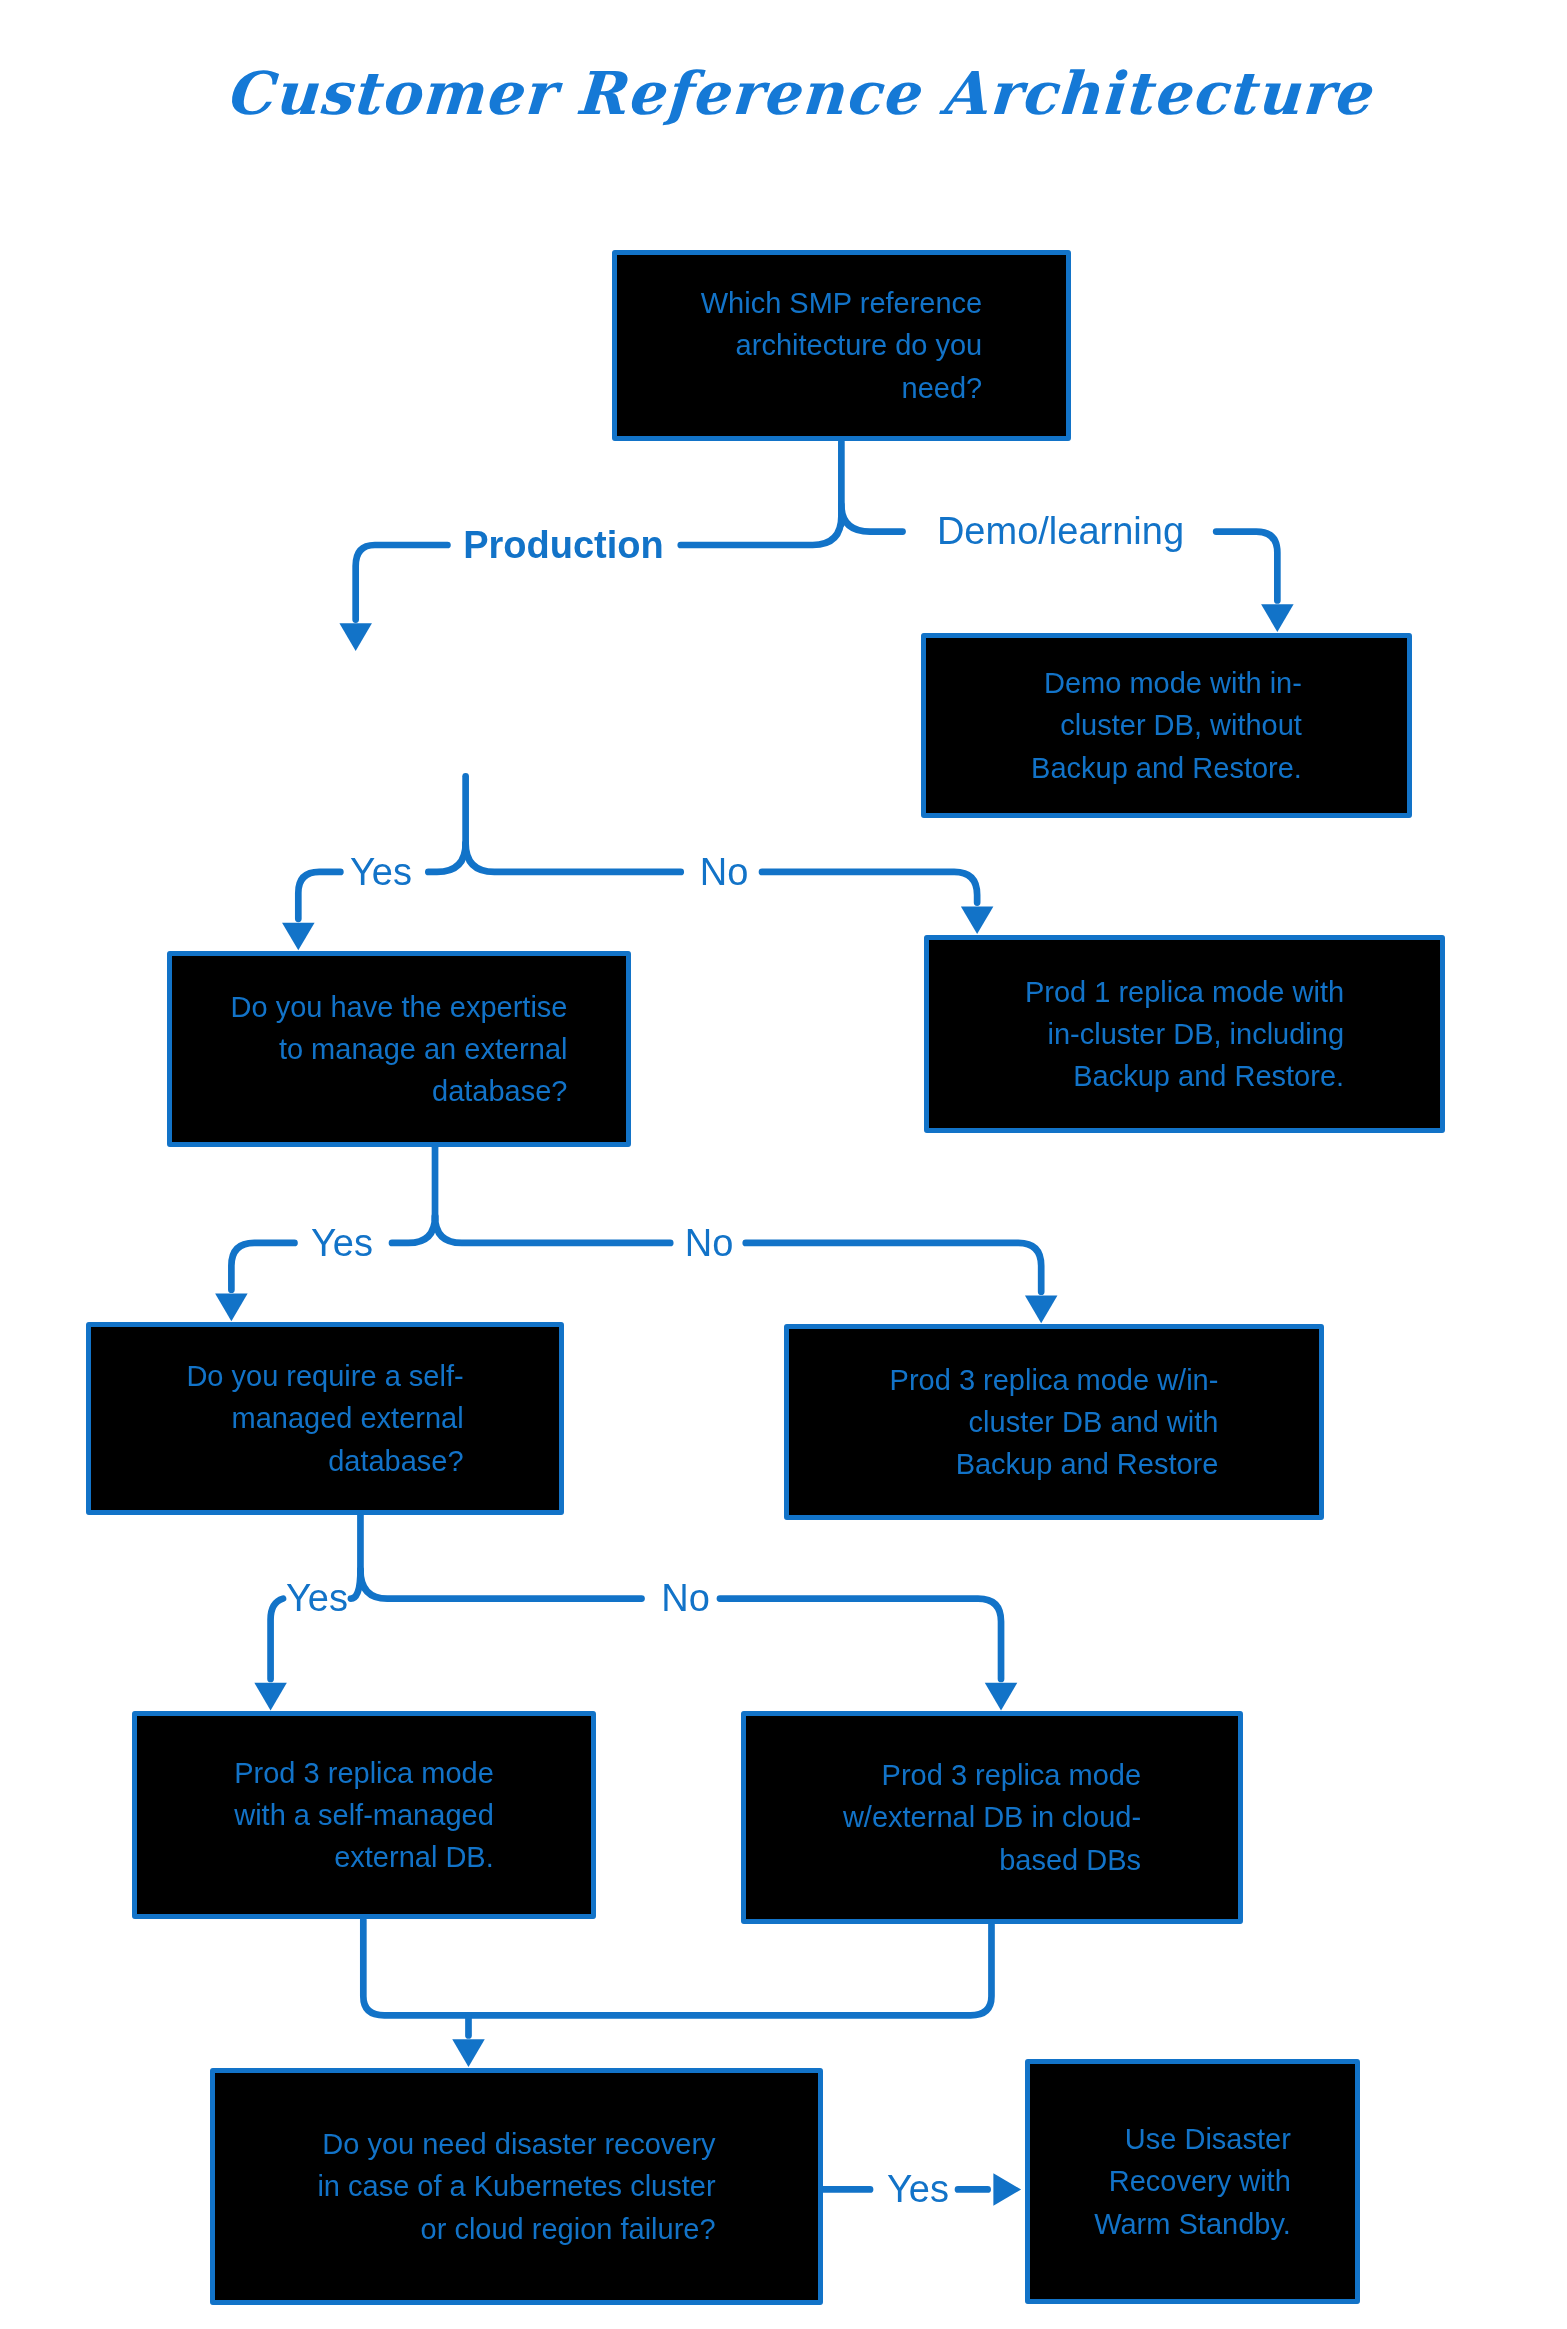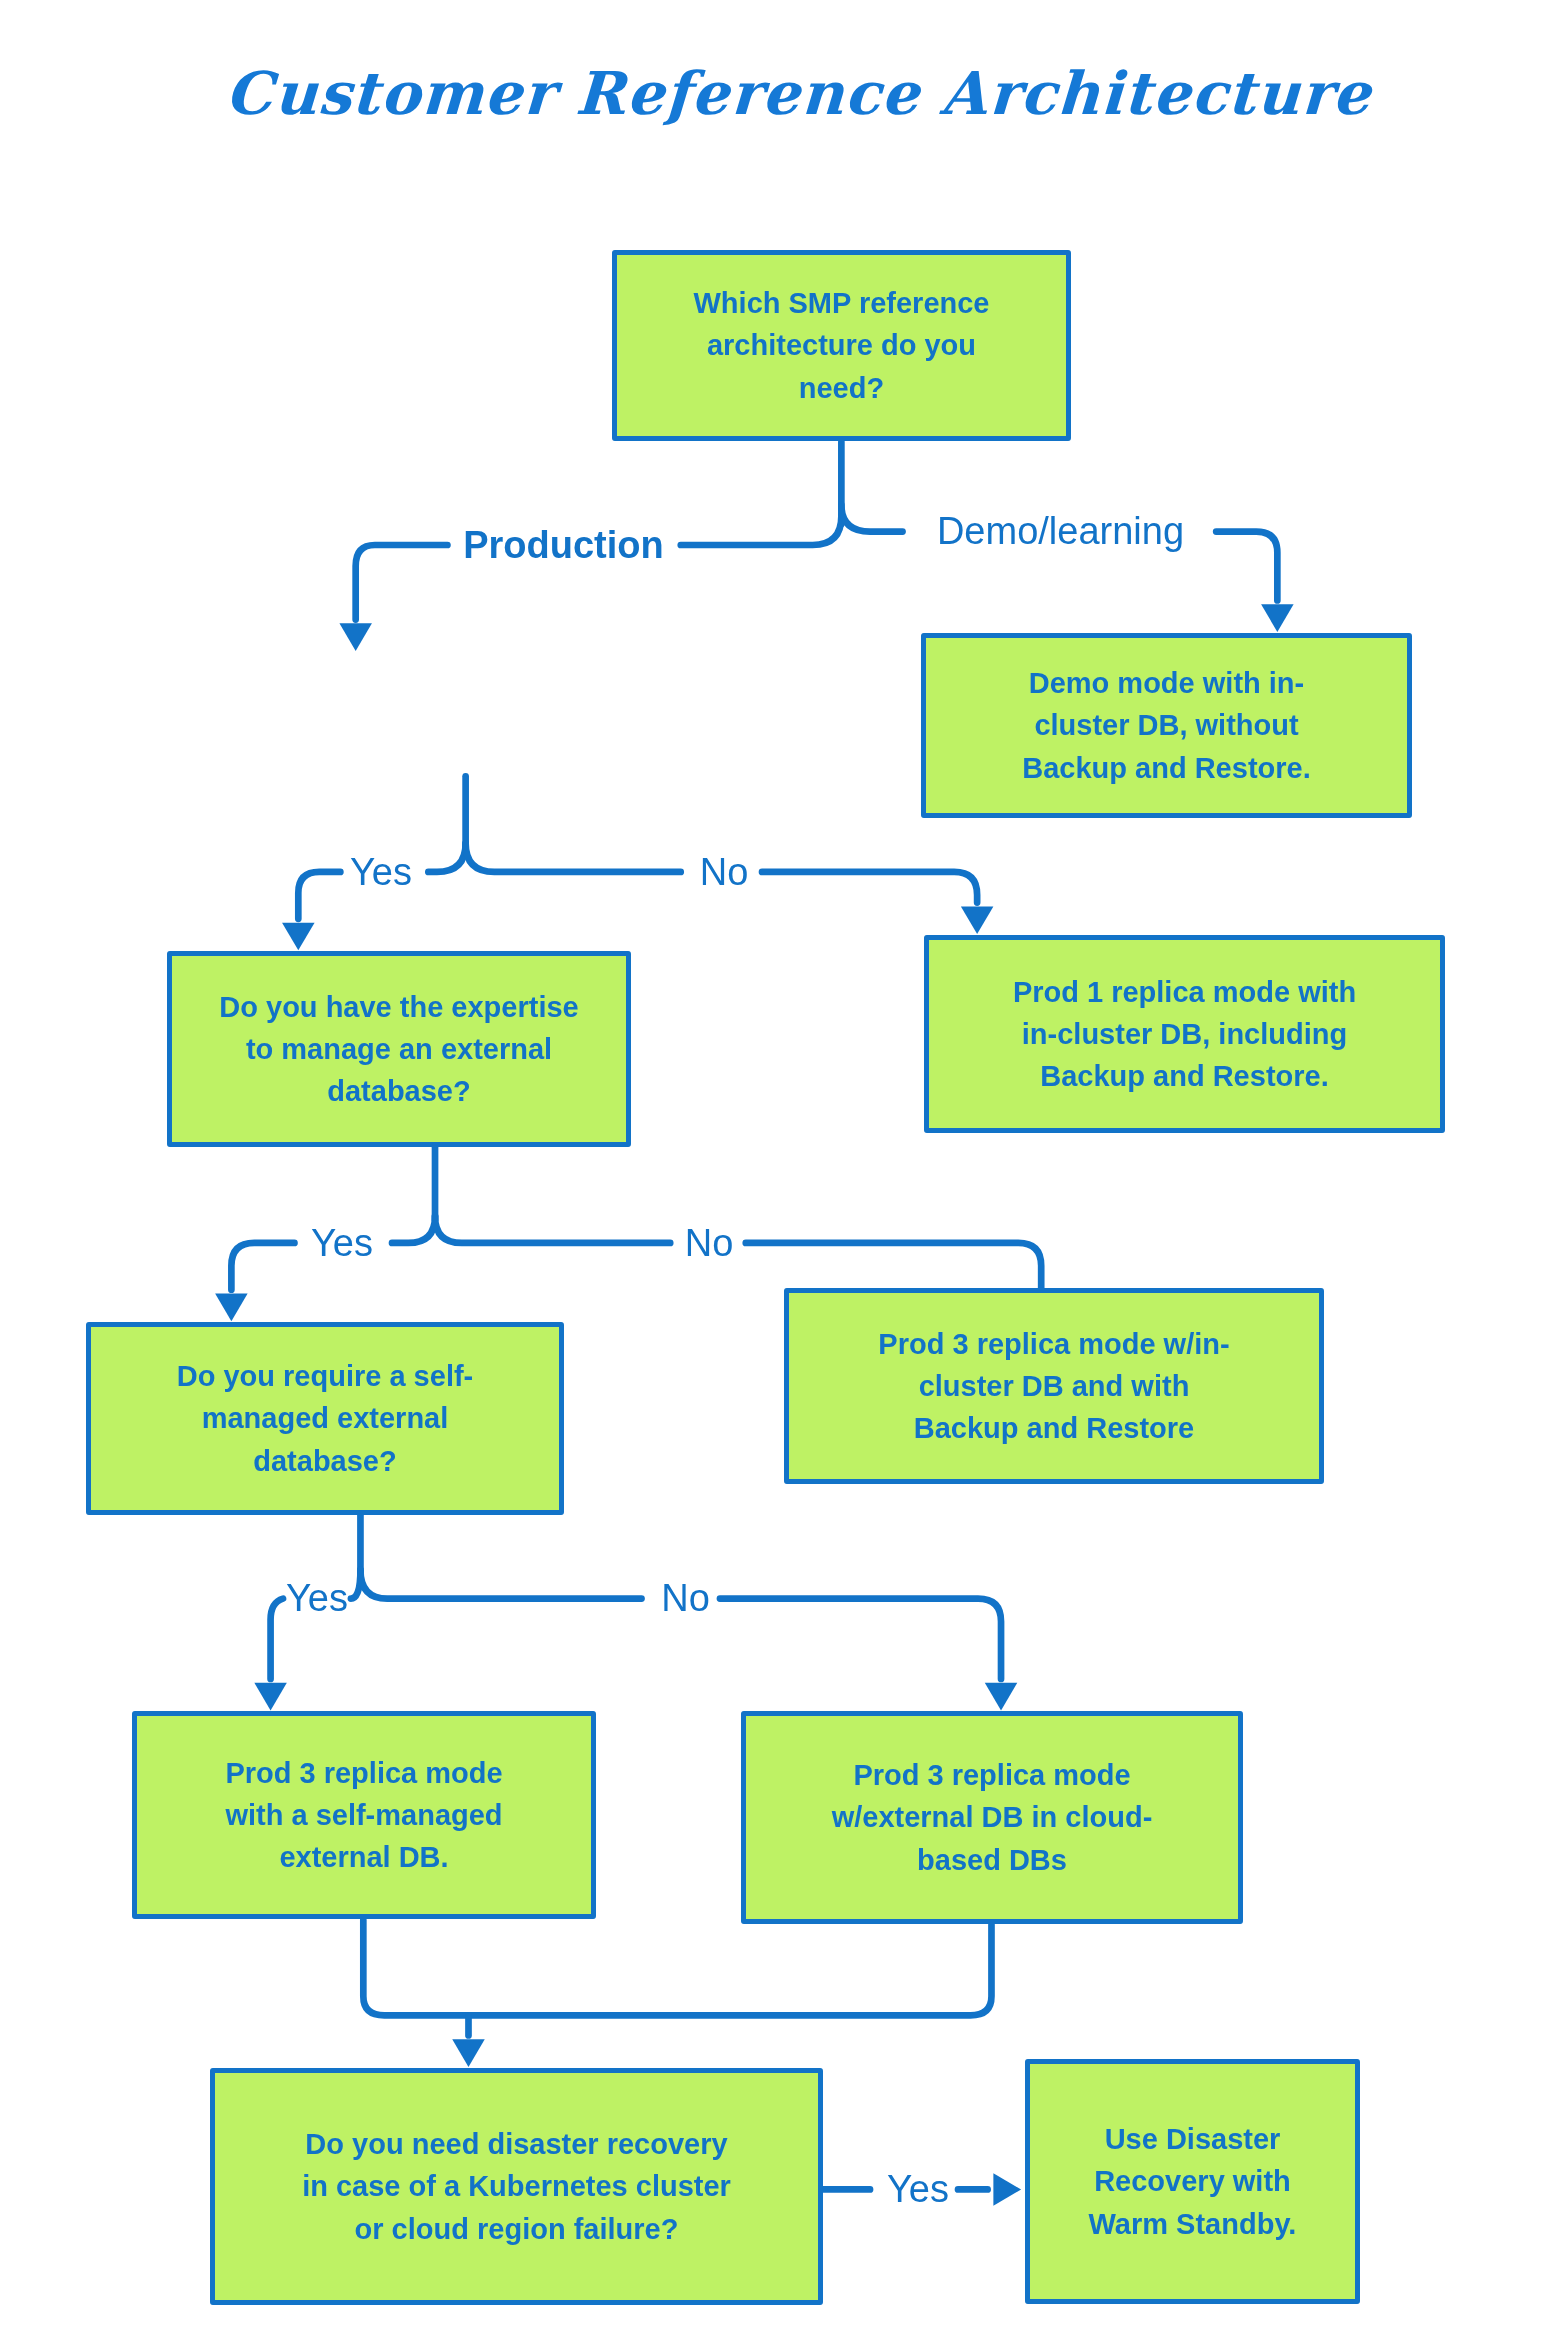--- a/index.html
+++ b/index.html
@@ -26,31 +26,31 @@
   }
   .edges{
     position:absolute;
     left:0; top:0;
     width:1568px;
     height:2330px;
   }
   .node{
     position:absolute;
     box-sizing:border-box;
-    background:#bef264;
+    background:#000000;
     border:5.7px solid #1273C8;
     border-radius:2.9px;
     color:#1273C8;
-    font-weight:700;
+    font-weight:400;
     font-size:29px;
     line-height:1.45;
     display:flex;
     align-items:center;
     justify-content:center;
-    text-align:center;
+    text-align:right;
     padding:9.6px 17px;
     white-space:pre-line;
   }
   .edge-label{
     position:absolute;
     color:#1273C8;
     font-size:38px;
     font-weight:400;
     line-height:42px;
     height:42px;
@@ -120,21 +120,21 @@
 database?</div>
 
   <div class="node" style="left:924px; top:935px; width:521px; height:198px;">Prod 1 replica mode with
 in-cluster DB, including
 Backup and Restore.</div>
 
   <div class="node" style="left:86px; top:1322px; width:478px; height:193px;">Do you require a self-
 managed external
 database?</div>
 
-  <div class="node" style="left:784px; top:1288px; width:540px; height:196px;">Prod 3 replica mode w/in-
+  <div class="node" style="left:784px; top:1324px; width:540px; height:196px;">Prod 3 replica mode w/in-
 cluster DB and with
 Backup and Restore</div>
 
   <div class="node" style="left:132px; top:1711px; width:464px; height:208px;">Prod 3 replica mode
 with a self-managed
 external DB.</div>
 
   <div class="node" style="left:741px; top:1711px; width:502px; height:213px;">Prod 3 replica mode
 w/external DB in cloud-
 based DBs</div>

